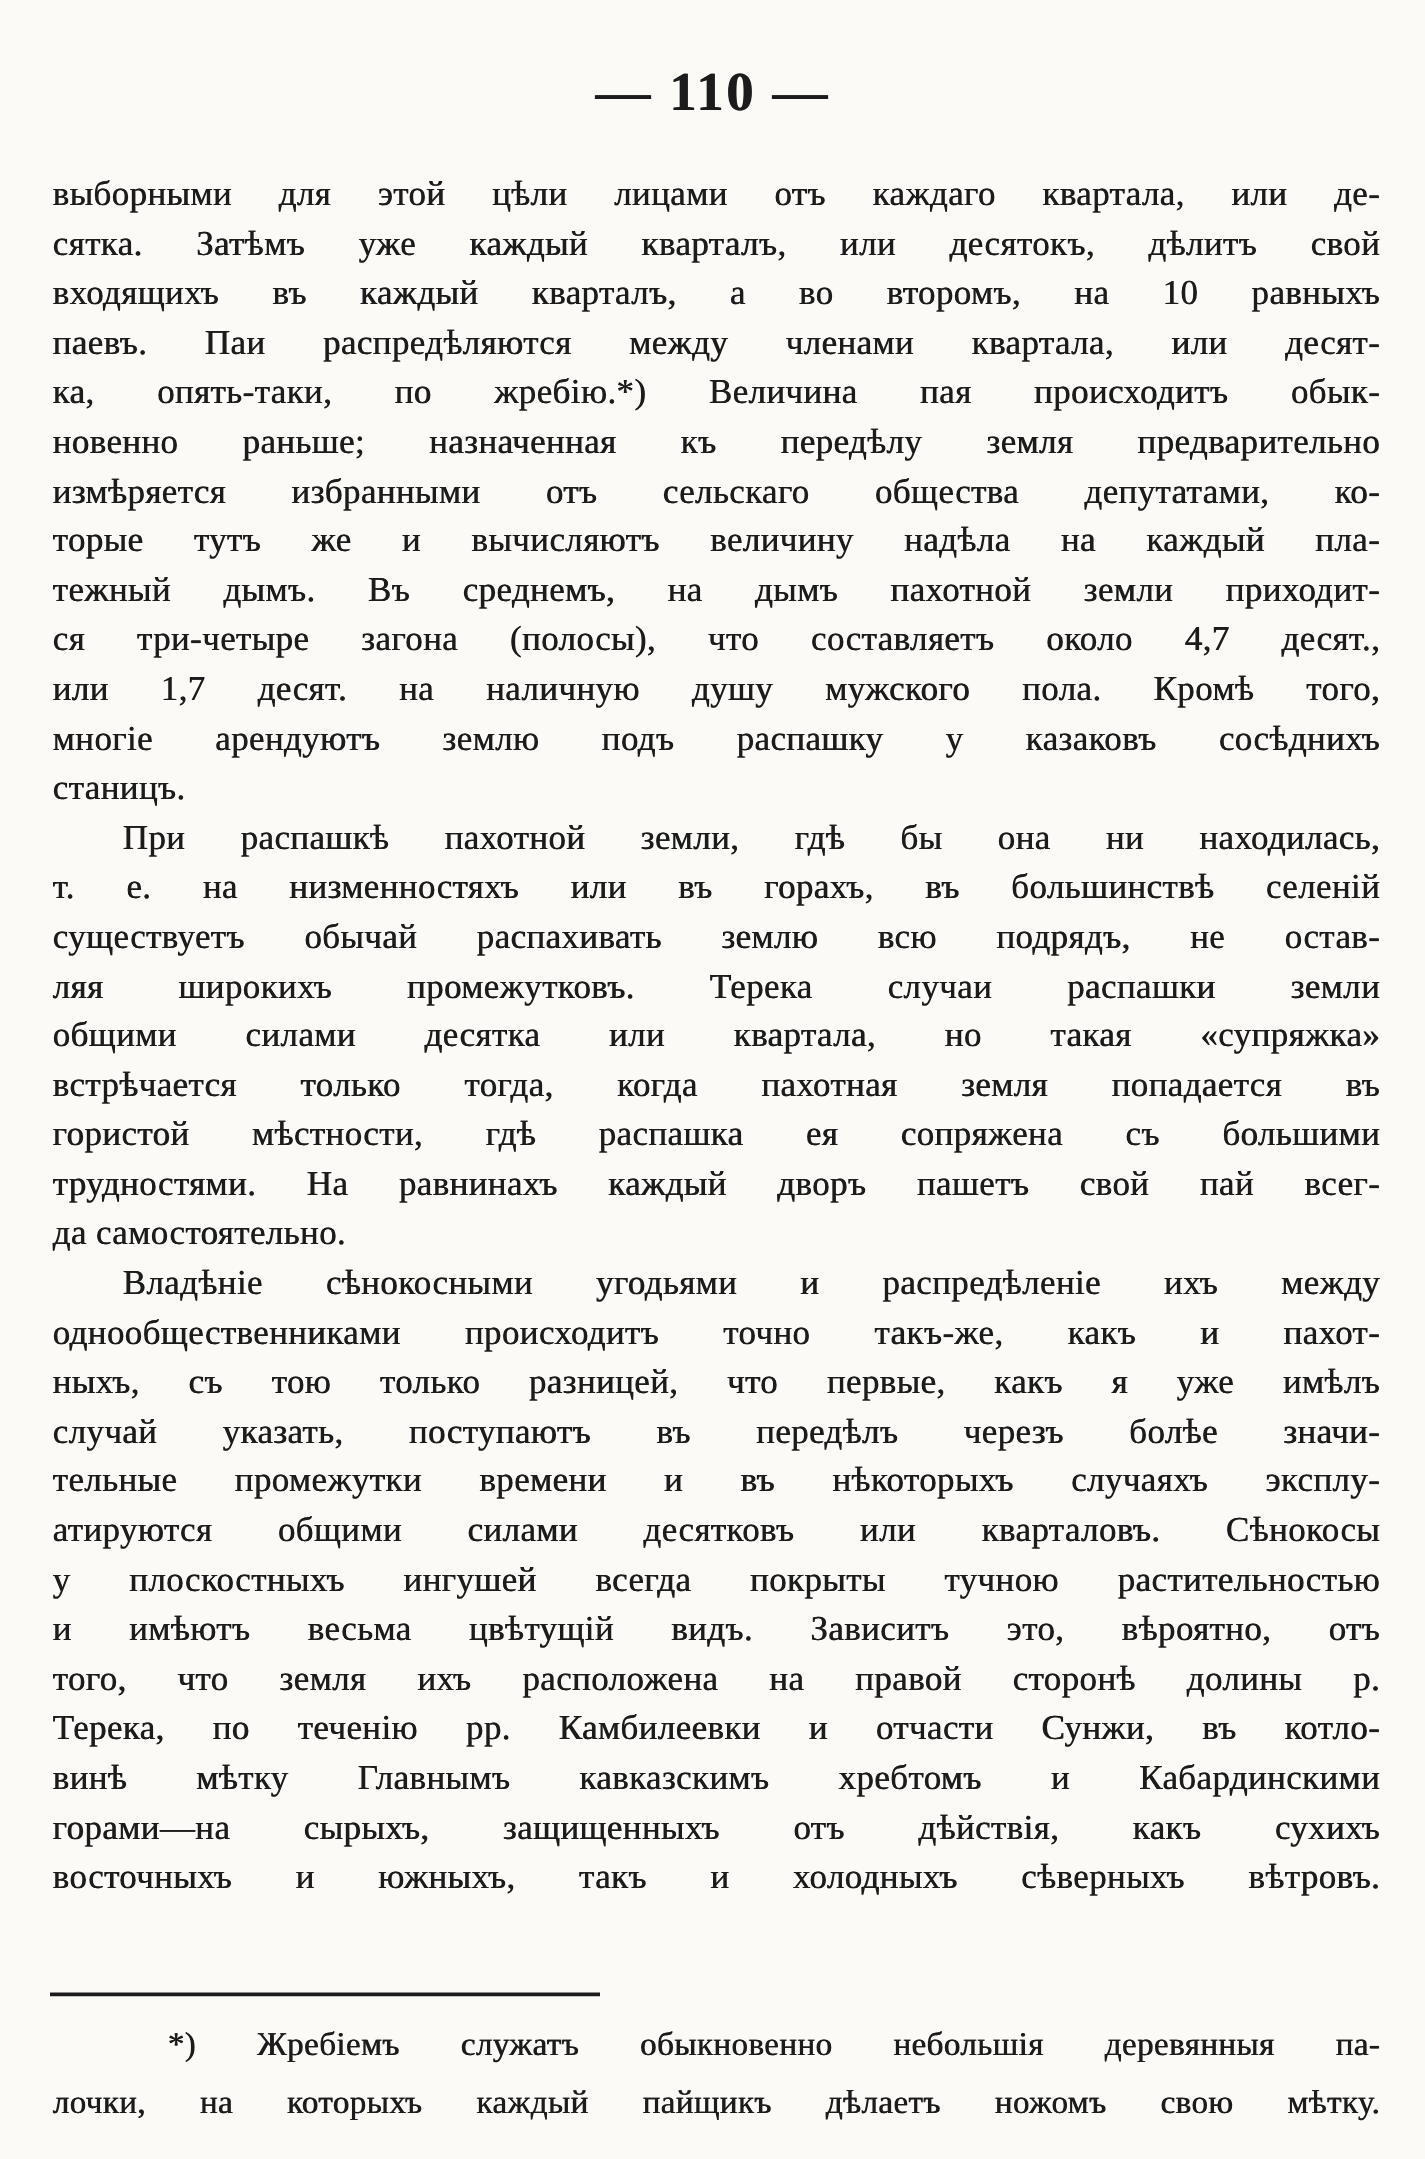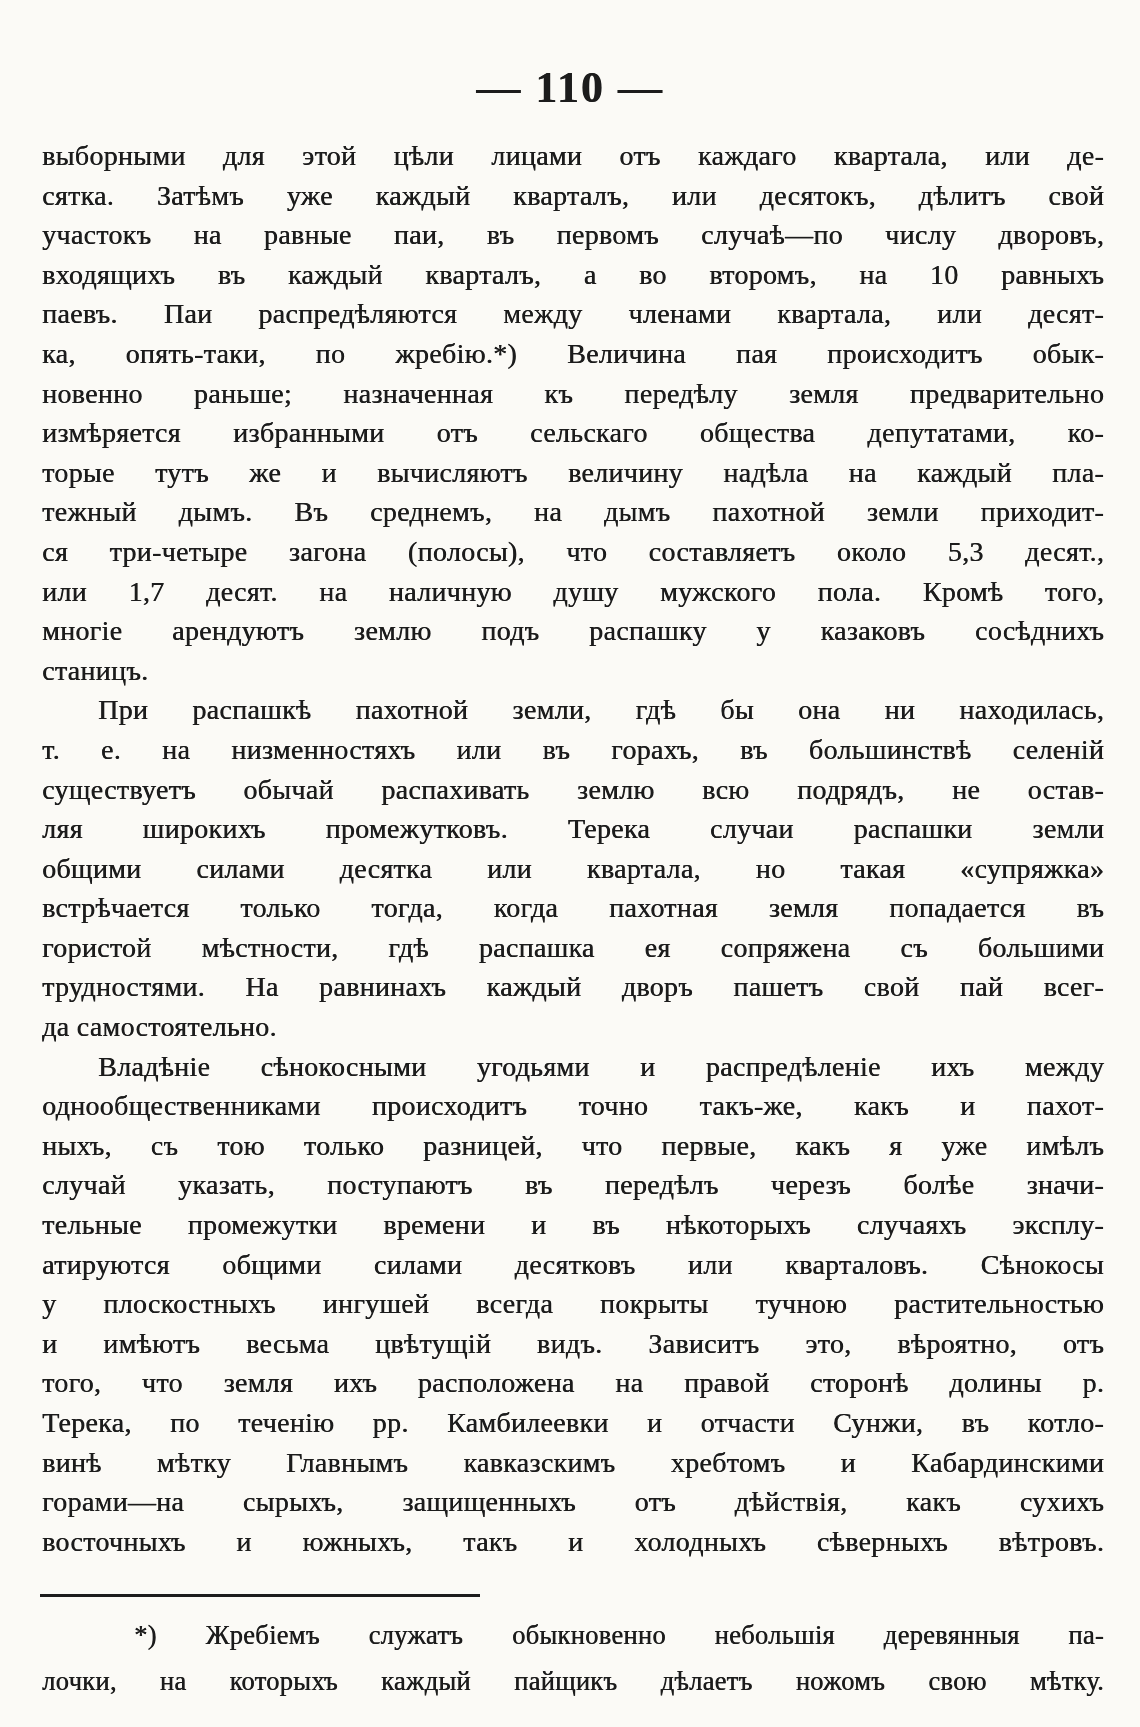--- a/index.html
+++ b/index.html
@@ -15,21 +15,20 @@
   .page-header {
     position: absolute;
     top: 48px;
     left: 0;
     width: 100%;
     text-align: center;
     font-size: 44px;
     font-weight: bold;
     letter-spacing: 2px;
     text-shadow: 0.4px 0 0 currentColor;
-    margin-top: 14px;
   }
   .body-text {
     position: absolute;
     top: 136px;
     left: 42px;
     width: 1062px;
   }
   .para-line {
     font-size: 28px;
     line-height: 39.6px;
@@ -66,29 +65,28 @@
 </head>
 <body>
 
 <div class="page" style="--paper: #fbfaf6; --ink: #1c1c1c;">
   <div class="page-header">— 110 —</div>
 
   <div class="body-text" id="body-text">
       <div>
         <div class="para-line j">выборными для этой цѣли лицами отъ каждаго квартала, или де-</div>
         <div class="para-line j">сятка. Затѣмъ уже каждый кварталъ, или десятокъ, дѣлитъ свой</div>
-        <div class="para-line j">участокъ на равные паи, въ первомъ случаѣ—по числу дворовъ,</div>
         <div class="para-line j">входящихъ въ каждый кварталъ, а во второмъ, на 10 равныхъ</div>
         <div class="para-line j">паевъ. Паи распредѣляются между членами квартала, или десят-</div>
         <div class="para-line j">ка, опять-таки, по жребію.*) Величина пая происходитъ обык-</div>
         <div class="para-line j">новенно раньше; назначенная къ передѣлу земля предварительно</div>
         <div class="para-line j">измѣряется избранными отъ сельскаго общества депутатами, ко-</div>
         <div class="para-line j">торые тутъ же и вычисляютъ величину надѣла на каждый пла-</div>
         <div class="para-line j">тежный дымъ. Въ среднемъ, на дымъ пахотной земли приходит-</div>
-        <div class="para-line j">ся три-четыре загона (полосы), что составляетъ около 5,3 десят.,</div>
+        <div class="para-line j">ся три-четыре загона (полосы), что составляетъ около 4,7 десят.,</div>
         <div class="para-line j">или 1,7 десят. на наличную душу мужского пола. Кромѣ того,</div>
         <div class="para-line j">многіе арендуютъ землю подъ распашку у казаковъ сосѣднихъ</div>
         <div class="para-line">станицъ.</div>
       </div>
       <div>
         <div class="para-line j indent">При распашкѣ пахотной земли, гдѣ бы она ни находилась,</div>
         <div class="para-line j">т. е. на низменностяхъ или въ горахъ, въ большинствѣ селеній</div>
         <div class="para-line j">существуетъ обычай распахивать землю всю подрядъ, не остав-</div>
         <div class="para-line j">ляя широкихъ промежутковъ. Терека случаи распашки земли</div>
         <div class="para-line j">общими силами десятка или квартала, но такая «супряжка»</div>

